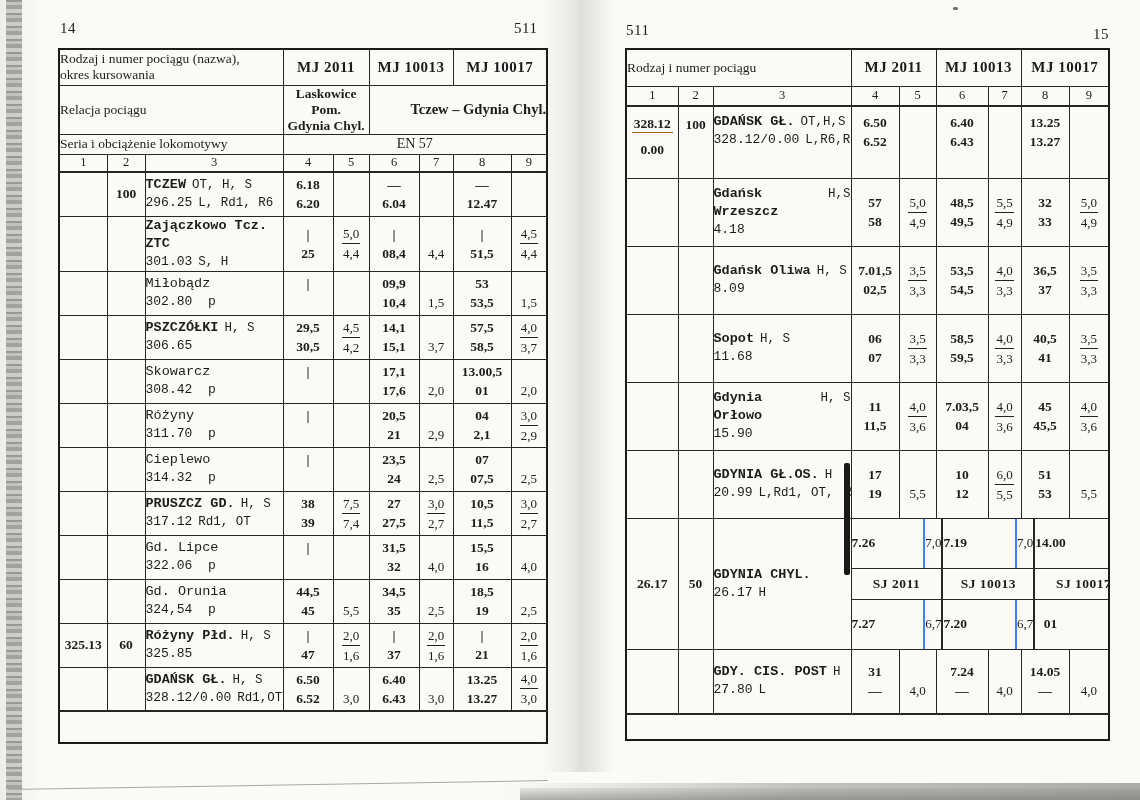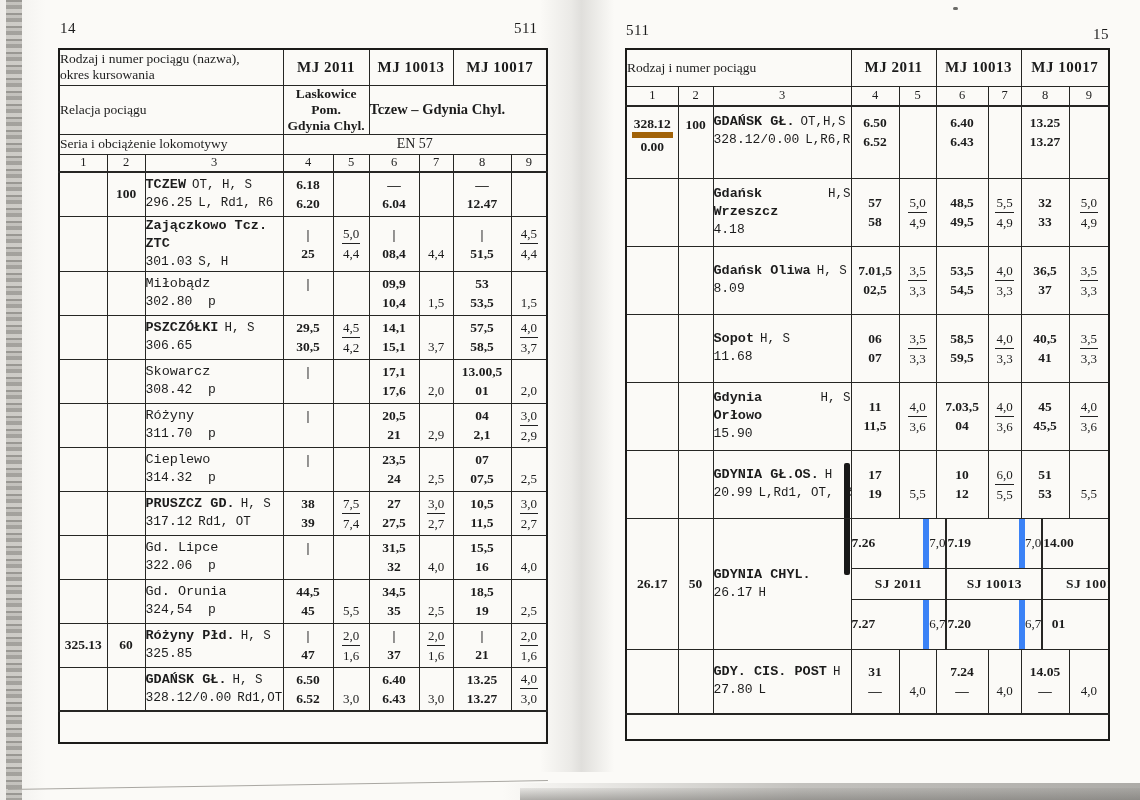--- a/index.html
+++ b/index.html
@@ -26,21 +26,21 @@
   table.tt{position:absolute;border-collapse:collapse;table-layout:fixed;}
   table.tt td{border:1px solid #262624;padding:0;vertical-align:middle;overflow:hidden;}
   table.tt{border:2px solid #1b1b19;}
   td.dbl{border-left:3px double #262624;}
   td.g{border-left:2px solid #262624;}
   td.nb{border-top:none;border-bottom:none;}         
   td.lab{font-size:13.5px;padding:2px 4px 2px 8px;text-align:left;}
   td.train{font-weight:bold;font-size:15px;text-align:center;letter-spacing:.5px;}
   td.spanv{font-size:14px;text-align:center;}
   .rel1{font-weight:bold;font-size:13.5px;text-align:center;line-height:16px;}
-  .rel2{font-weight:bold;font-size:14.5px;text-align:left;}
+  .rel2{font-weight:bold;font-size:14.5px;text-align:right;}
   tr.nums td{font-size:12.5px;text-align:center;border-bottom:2px solid #262624;}
   
   tr.h36{height:36px}tr.h34{height:34px}tr.h22{height:22px}tr.h20{height:20px}tr.h18{height:18px}
   tr.h44{height:44px}tr.h37{height:37px}tr.h72{height:72px}tr.h68{height:68px}
   tr.h130{height:130px}tr.h65{height:65px}tr.he32{height:32px}tr.he26{height:26px}
   tr.erow td{border-top:2px solid #262624;}
   
   td.st{padding:2px 7px;}
   .l1,.l2{display:flex;justify-content:flex-start;align-items:baseline;line-height:18px;font-family:Liberation Mono, monospace;}
   .nm{font-size:13.5px;}
@@ -51,28 +51,28 @@
   td.c1,td.c2{text-align:center;font-weight:bold;font-size:13.5px;}
   td.tc div,td.mc div{text-align:center;height:19px;line-height:19px;}
   td.tc div{font-weight:bold;font-size:13.5px;}
   td.mc div{font-size:13px;}
   .fr{width:fit-content;margin:0 auto;border-bottom:1px solid #222;height:18px;line-height:18px;padding:0 1px;}
   
   tr.rtop td{vertical-align:top;}
   tr.rtop td.tc,tr.rtop td.mc{padding-top:6px;}
   tr.rtop td.st{padding-top:6px;}
   .cfrac{margin-top:8px;text-align:center;font-weight:bold;font-size:13.5px;line-height:17px;}
-  .cfrac .cf1{width:fit-content;margin:0 auto;border-bottom:6px solid #a16207;padding:0 2px;}
+  .cfrac .cf1{width:fit-content;margin:8px auto;border-bottom:1px solid #a16207;padding:0 2px;}
   tr.rtop td.c2{vertical-align:top;padding-top:10px;}
   
   td.chyl{padding:0;}
   .chylgrid{display:grid;height:130px;grid-template-columns:48fr 37fr 52fr 33fr 48fr 40fr;grid-template-rows:1fr 32px 1fr;}
   .chylgrid>div{display:flex;align-items:center;justify-content:center;}
   .cg-t{font-weight:bold;font-size:13.5px;}
-  .cg-m{font-size:13px;border-left:6px solid #3b82f6;margin-left:48px;}
+  .cg-m{font-size:13px;border-left:2px solid #3b82f6;margin-left:48px;}
   .cg-g{border-left:2px solid #262624;}
   .cg-sj{font-weight:bold;font-size:13.5px;letter-spacing:.5px;border-top:1px solid #262624;border-bottom:1px solid #262624;grid-column:span 2;}
 </style>
 </head>
 <body>
 
 <div class="canvas">
 
   <div class="bind-wash"></div>
   <div class="bind-strip"></div>

